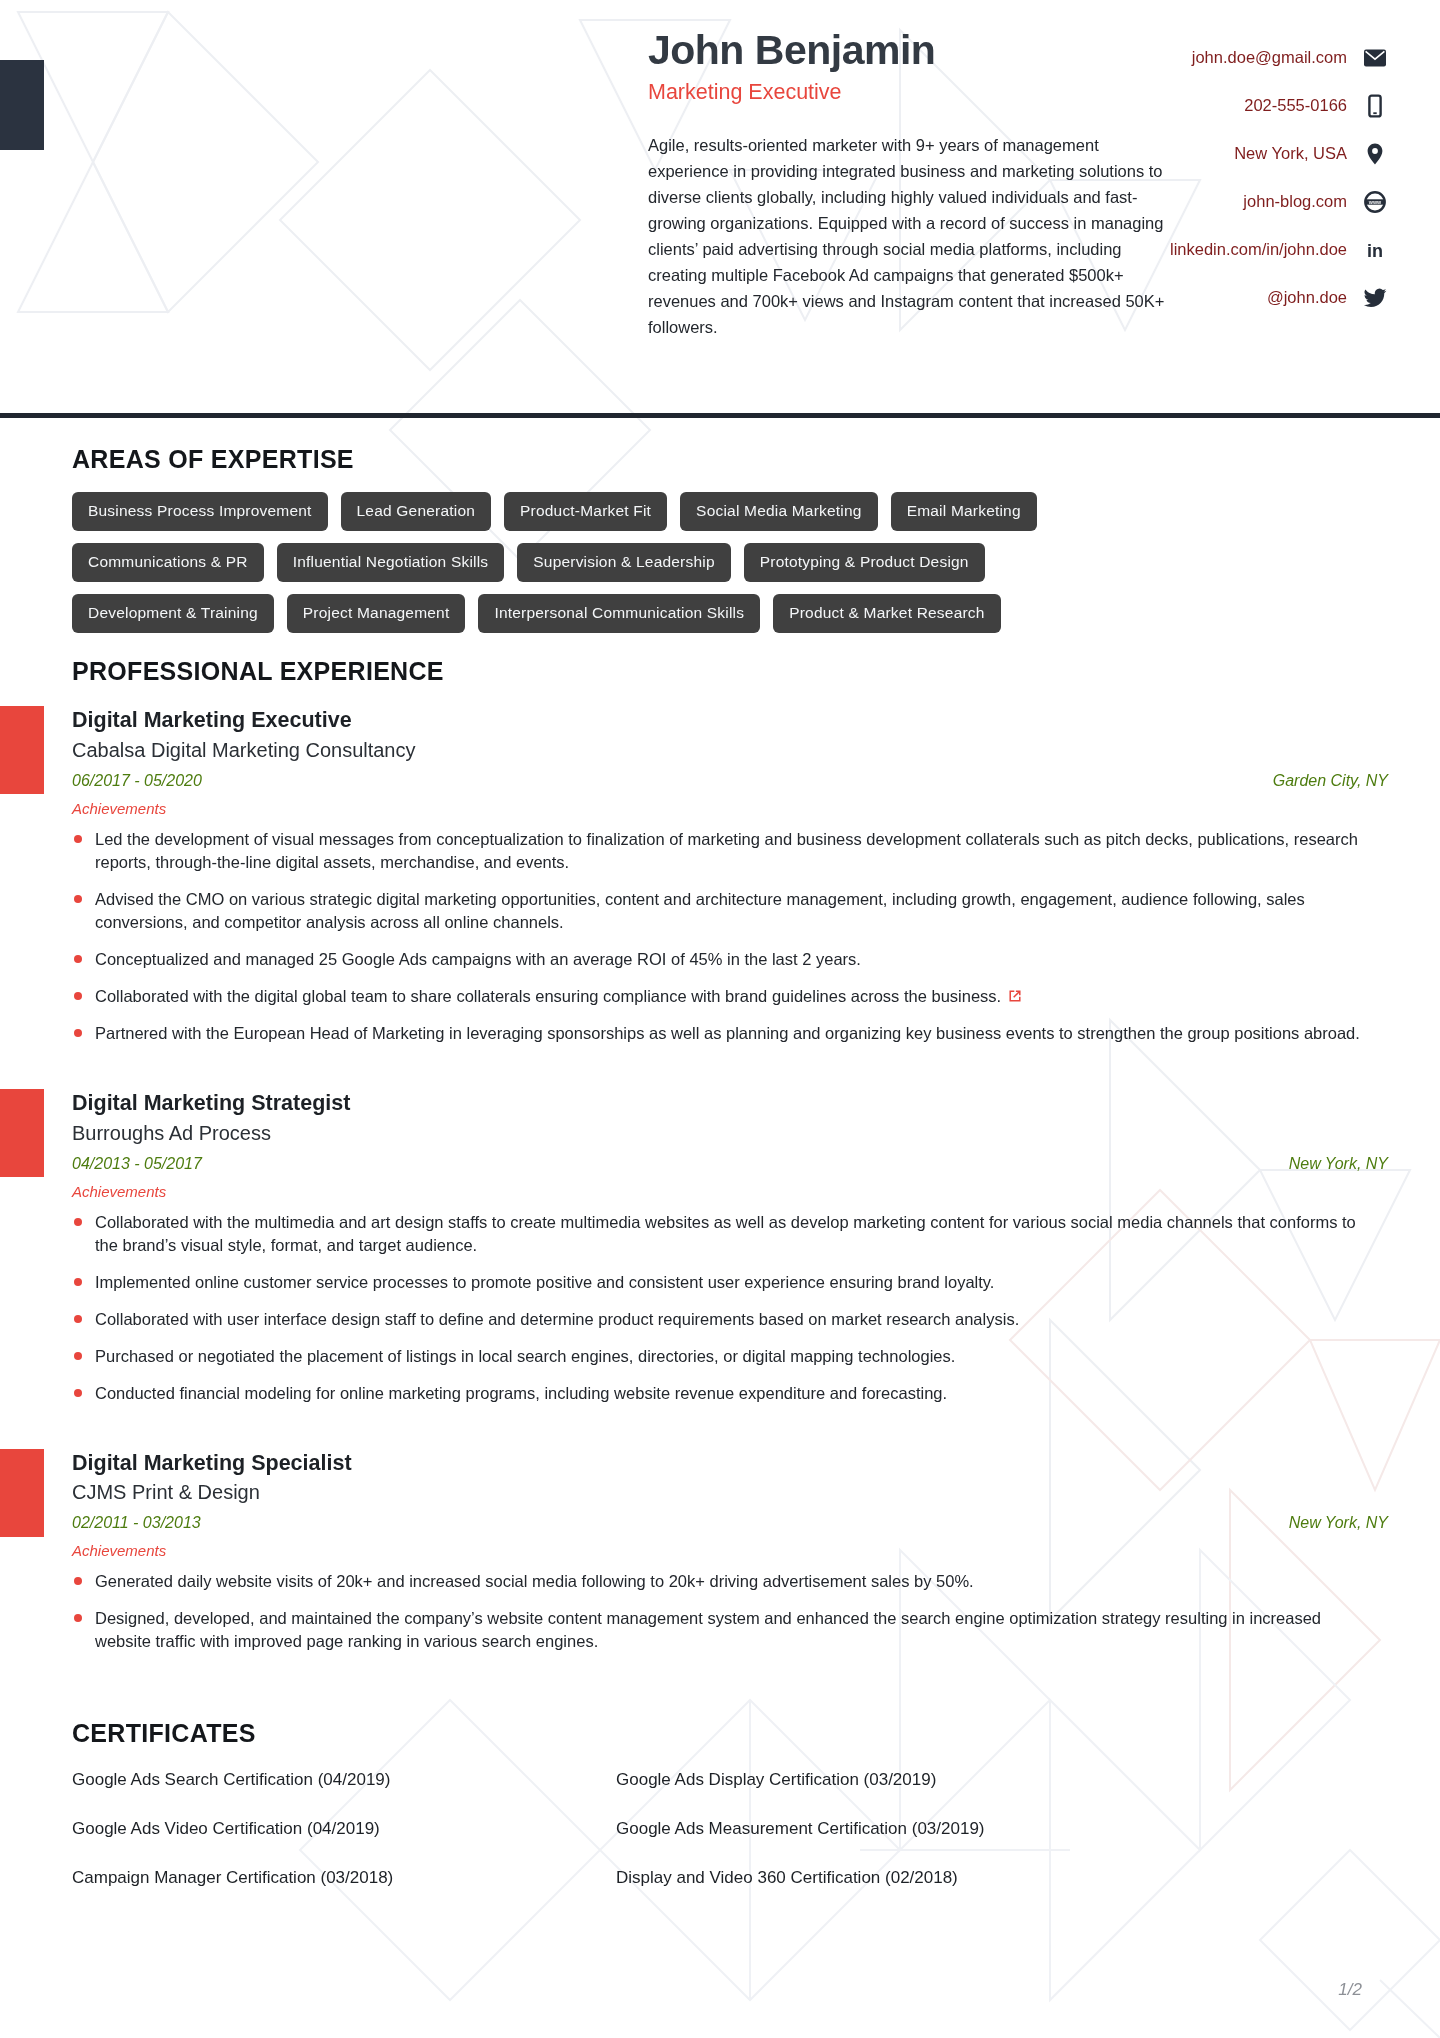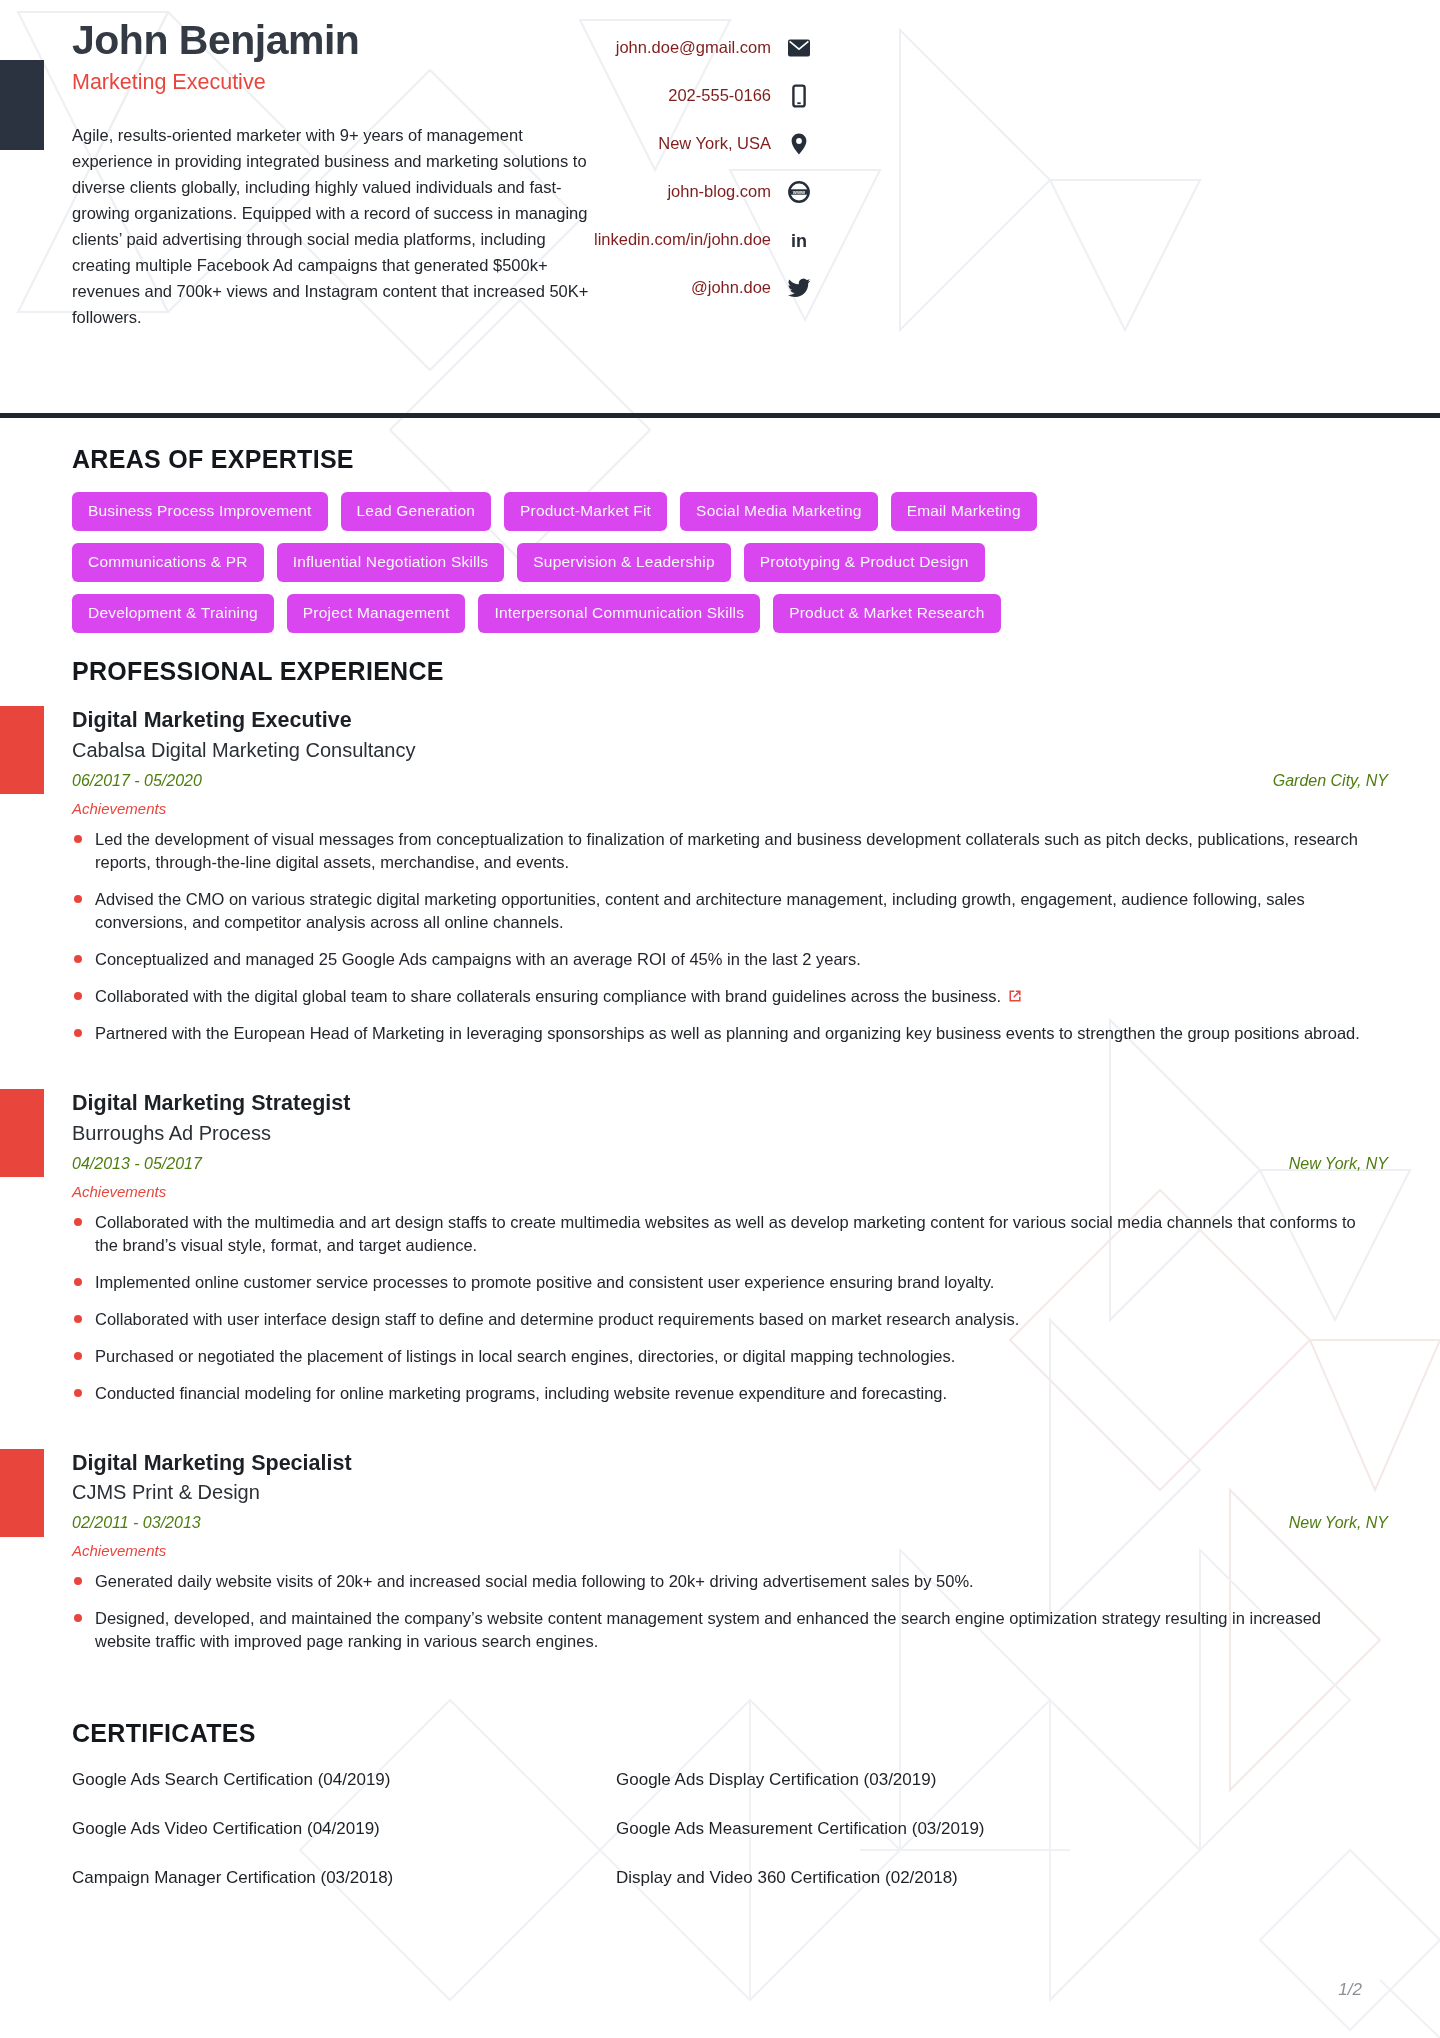--- a/index.html
+++ b/index.html
@@ -8,40 +8,40 @@
     width:1440px; height:2038px; background:#ffffff;
     font-family:"Liberation Sans", sans-serif; color:#23272d;
     overflow:hidden;
   }
   .page { position:relative; width:1440px; height:2038px; overflow:hidden; background:#ffffff; }
   .bg-pattern { position:absolute; left:0; top:0; z-index:0; }
   .content { position:relative; z-index:1; }
 
   .corner-block { position:absolute; left:0; top:60px; width:44px; height:90px; background:#2b3340; z-index:2; }
 
-  header.head { display:flex; justify-content:flex-start; padding:18px 52px 0 72px; height:413px; }
+  header.head { display:flex; justify-content:flex-end; padding:28px 52px 0 72px; height:413px; }
   .name { margin:0; font-size:41px; font-weight:700; letter-spacing:-0.5px; color:#333a43; line-height:1.1; }
   .role { font-size:21.5px; color:#e8463d; margin-top:7px; }
   .summary { width:522px; margin-top:27px; font-size:16.5px; line-height:26px; color:#23272d; }
 
   .contacts { padding-top:16px; }
   .contact-row { display:flex; align-items:center; justify-content:flex-end; margin-bottom:21px; height:27px; }
   .contact-text { font-size:16.5px; color:#7f1d1d; }
   .cicon { width:26px; height:26px; margin-left:15px; display:flex; align-items:center; justify-content:center; }
   .cicon svg { width:24px; height:24px; }
 
   .divider { height:5px; background:#20262f; width:1440px; }
 
   section { padding-left:72px; padding-right:52px; }
   .sec-heading { margin:0; font-size:25px; font-weight:700; color:#14171b; letter-spacing:0.3px; }
 
   .expertise { margin-top:27px; }
   .skills { margin-top:18px; }
   .skill-row { display:flex; gap:13px; margin-bottom:12px; }
-  .pill { background:#d946ef; color:#f4f6f8; font-size:15.5px; padding:10px 16px 11px; border-radius:6px; white-space:nowrap; letter-spacing:0.2px; }
+  .pill { background:#404040; color:#f4f6f8; font-size:15.5px; padding:10px 16px 11px; border-radius:6px; white-space:nowrap; letter-spacing:0.2px; }
 
   .experience { margin-top:24px; }
   .job { position:relative; margin-top:22px; margin-bottom:46px; }
   .job::before { content:""; position:absolute; left:-72px; top:-2px; width:44px; height:88px; background:#e8463d; }
   .job-title { font-size:21.5px; font-weight:700; color:#1d2126; line-height:1.2; }
   .job-company { font-size:20px; color:#2b3036; margin-top:5px; }
   .job-meta { display:flex; justify-content:space-between; align-items:baseline; margin-top:10px; font-size:16px; font-style:italic; color:#4d7c0f; }
   .ach-label { margin-top:10px; font-size:15px; font-style:italic; color:#e8463d; }
   ul.bullets { list-style:none; margin:11px 0 0; padding:0; }
   li.bullet { position:relative; padding-left:23px; font-size:16.5px; line-height:23px; margin-bottom:14px; color:#23272d; max-width:1295px; }

